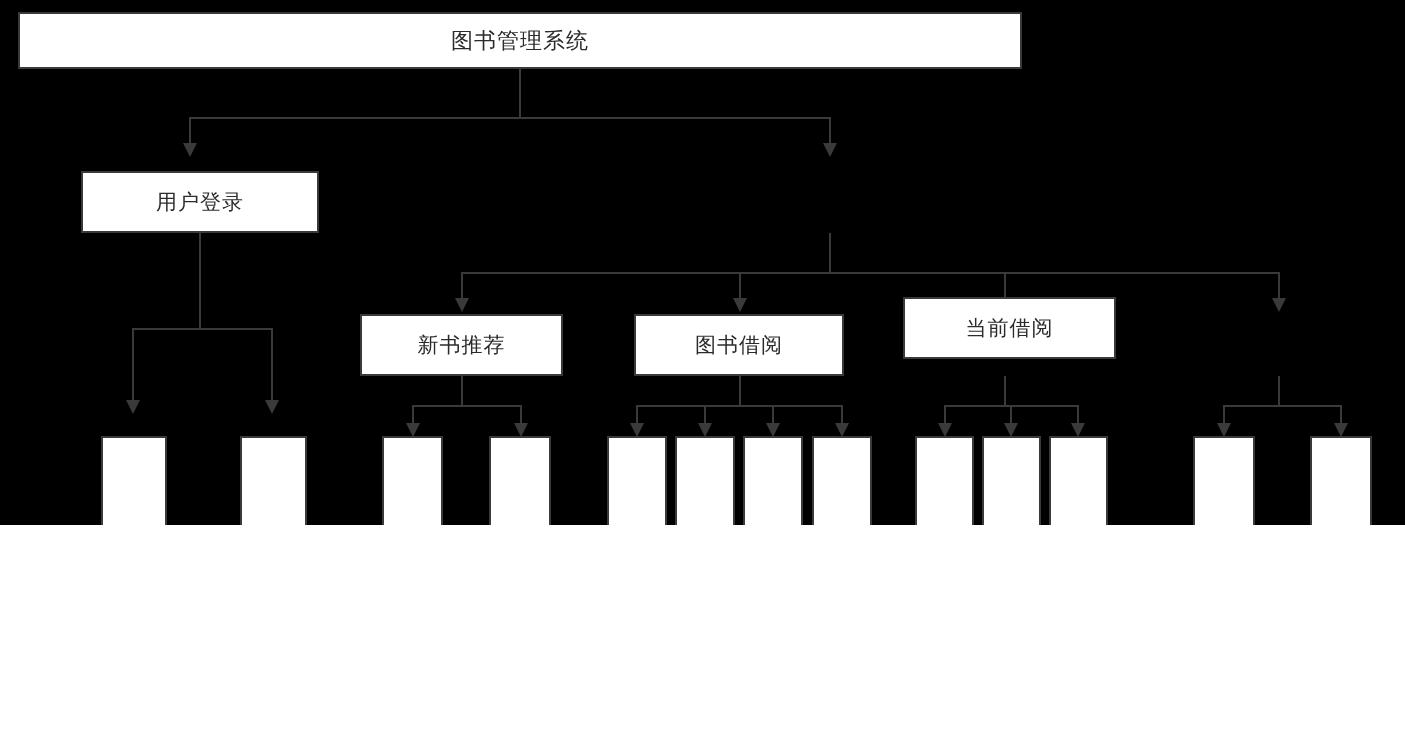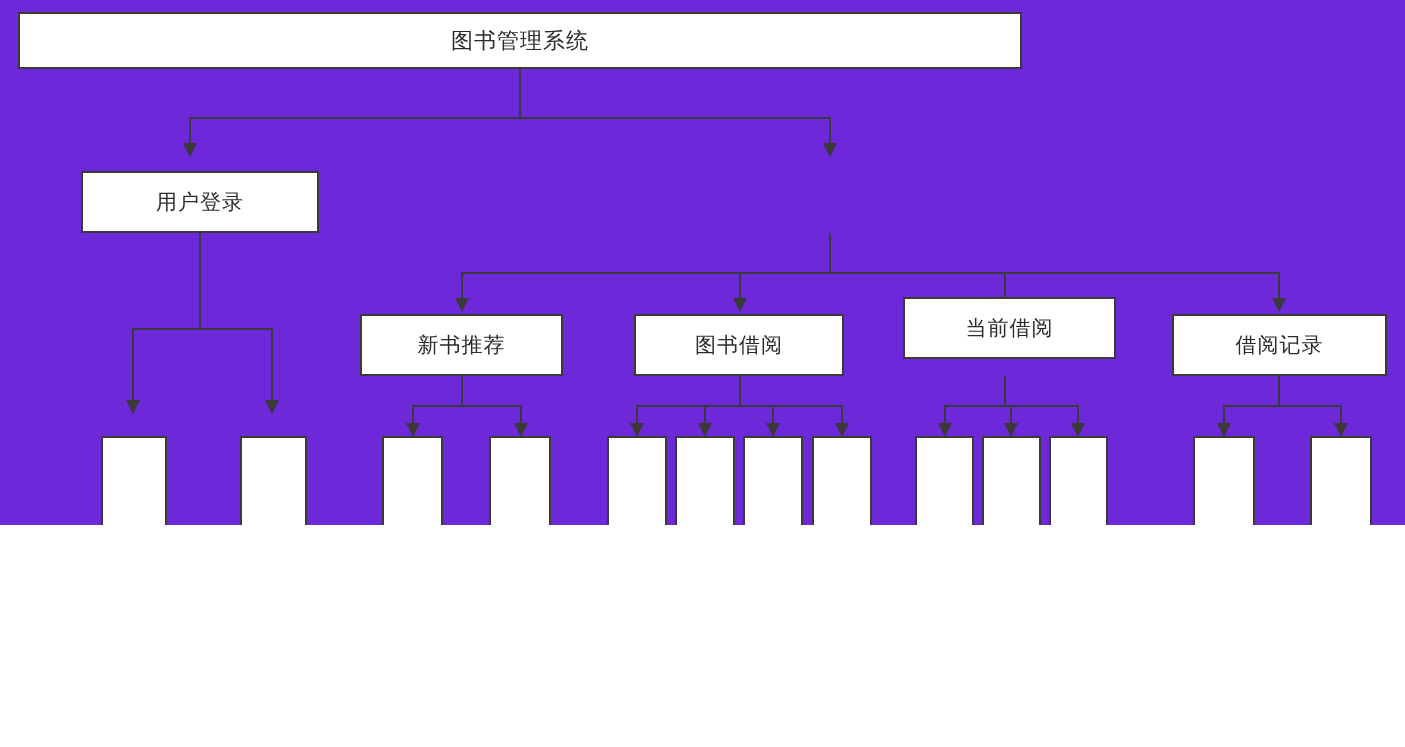--- a/index.html
+++ b/index.html
@@ -7,21 +7,21 @@
     padding: 0;
     background: #ffffff;
   }
   body {
     font-family: "Liberation Sans", "DejaVu Sans", sans-serif;
   }
   #canvas {
     position: relative;
     width: 1405px;
     height: 525px;
-    background: #6d28d9;
+    background: #000000;
     overflow: hidden;
   }
   .node {
     position: absolute;
     box-sizing: border-box;
     border: 2px solid #3a3a3a;
     background: #ffffff;
     display: flex;
     align-items: center;
     justify-content: center;
@@ -101,21 +101,20 @@
   <div class="edge v" style="left:739px; top:272px; width:2px; height:28px;"></div>
   <div class="arrow" style="left:733px; top:298px;"></div>
   <div class="edge v" style="left:1004px; top:272px; width:2px; height:28px;"></div>
   <div class="arrow" style="left:998px; top:298px;"></div>
   <div class="edge v" style="left:1278px; top:272px; width:2px; height:28px;"></div>
   <div class="arrow" style="left:1272px; top:298px;"></div>
 
   <div class="node horiz" style="left:634px; top:314px; width:210px; height:62px;">图书借阅</div>
   <div class="node horiz" style="left:360px; top:314px; width:203px; height:62px;">新书推荐</div>
   <div class="node horiz" style="left:903px; top:297px; width:213px; height:62px;">当前借阅</div>
-  <div class="node horiz" style="left:1172px; top:314px; width:215px; height:62px;">借阅记录</div>
 
   <div class="edge v" style="left:461px; top:376px; width:2px; height:30px;"></div>
   <div class="edge h" style="left:412px; top:405px; width:110px; height:2px;"></div>
   <div class="edge v" style="left:412px; top:405px; width:2px; height:20px;"></div>
   <div class="arrow" style="left:406px; top:423px;"></div>
   <div class="edge v" style="left:520px; top:405px; width:2px; height:20px;"></div>
   <div class="arrow" style="left:514px; top:423px;"></div>
 
   <div class="edge v" style="left:739px; top:376px; width:2px; height:30px;"></div>
   <div class="edge h" style="left:636px; top:405px; width:206px; height:2px;"></div>

